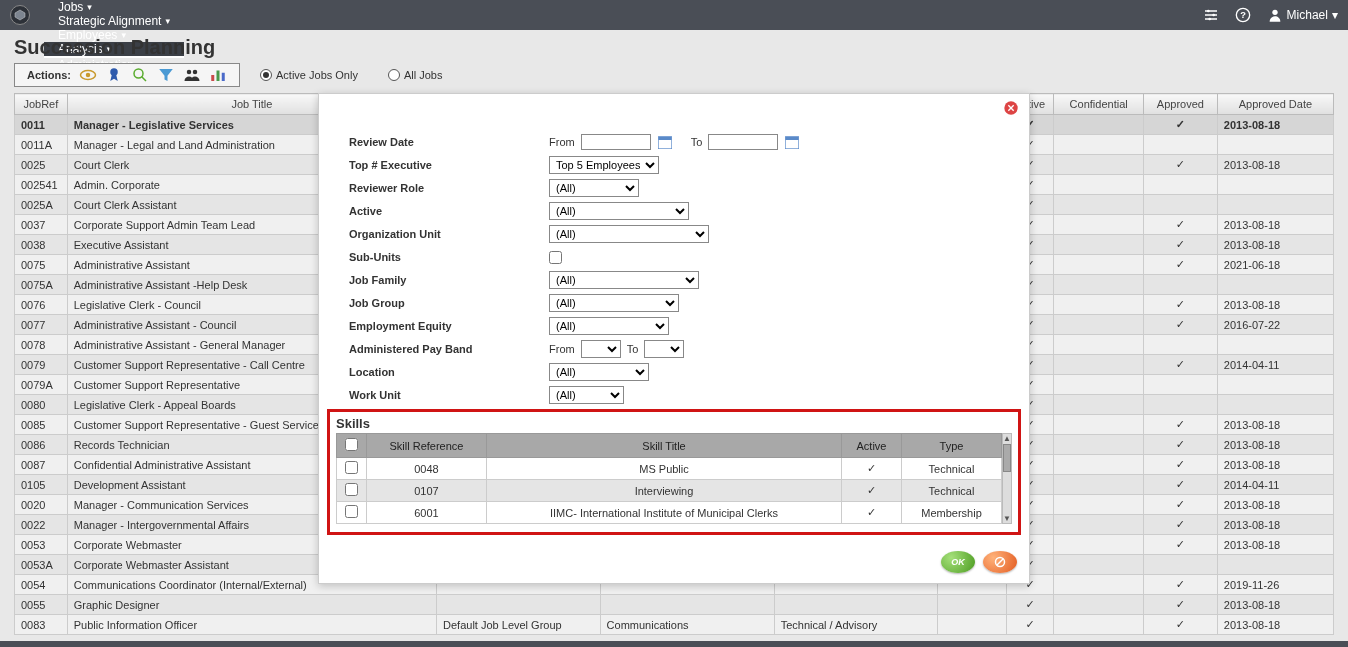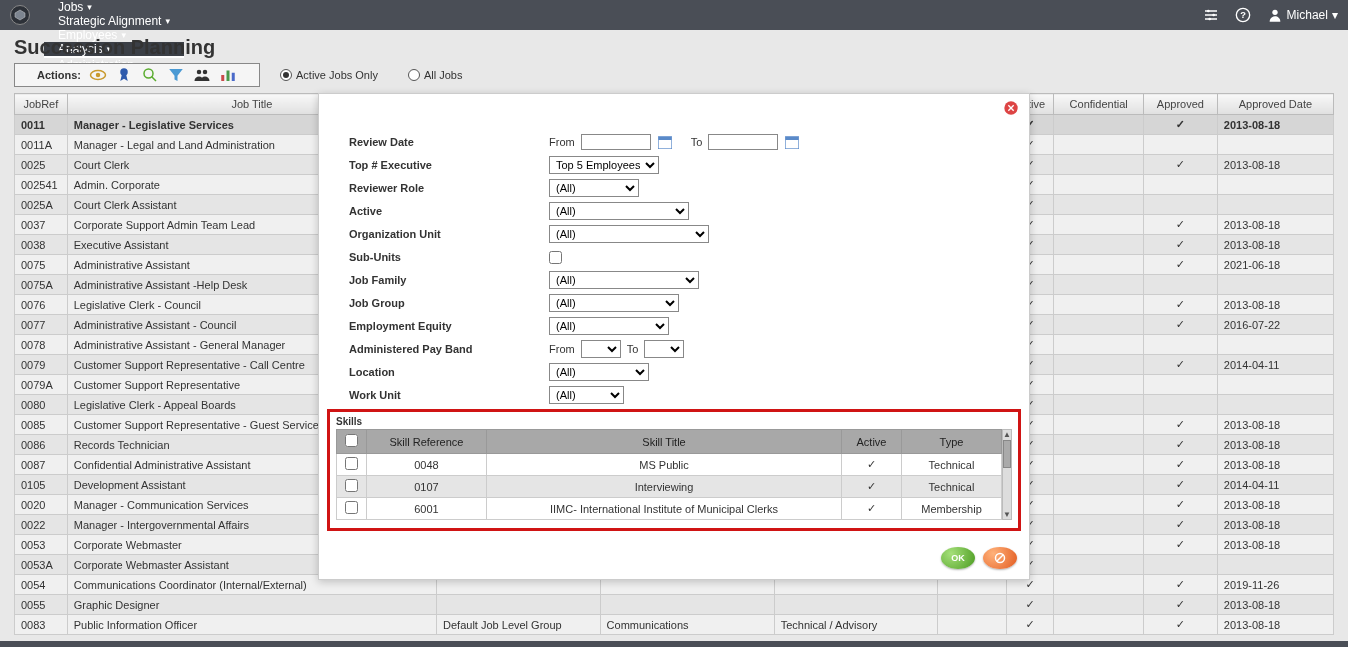--- a/index.html
+++ b/index.html
@@ -14,21 +14,21 @@
   .nav-item .chev { margin-left: 4px; font-size: 9px; }
   .topbar .spacer { flex: 1; }
   .topbar .right { display: flex; align-items: center; gap: 16px; }
   .topbar .right .icon { width:16px; height:16px; fill:#fff; cursor:pointer; }
   .topbar .user { display:flex; align-items:center; gap:4px; cursor:pointer; }
   
   .page { padding: 6px 14px; position: relative; }
   .page-title { font-size: 20px; font-weight: bold; color: #333; margin-bottom: 4px; }
   
   .toolbar-row { display: flex; align-items: center; gap: 20px; margin-bottom: 6px; }
-  .actions-box { border: 1px solid #888; background: #f5f5f5; padding: 2px 22px; display: flex; align-items: center; gap: 8px; }
+  .actions-box { border: 1px solid #888; background: #f5f5f5; padding: 2px 12px; display: flex; align-items: center; gap: 8px; }
   .actions-box .label { font-weight: bold; font-size: 11px; }
   .actions-box .ico { width:18px; height:18px; cursor:pointer; display:flex; align-items:center; justify-content:center; }
   
   .radio-group { display:flex; align-items:center; gap:30px; font-size:11px; }
   .radio-group label { display:flex; align-items:center; gap:4px; cursor:pointer; }
   .radio { width:12px; height:12px; border:1px solid #555; border-radius:50%; display:inline-flex; align-items:center; justify-content:center; background:#fff;}
   .radio.checked::after { content:""; width:6px; height:6px; background:#333; border-radius:50%; }
   
   table.jobs { width: 100%; border-collapse: collapse; background: #fff; table-layout: fixed; }
   table.jobs th { background: linear-gradient(#f8f8f8,#e0e0e0); border: 1px solid #bbb; padding: 4px 6px; font-weight: normal; color:#444; font-size:11px; text-align:center; white-space:nowrap; overflow:hidden; }
@@ -44,32 +44,32 @@
   .modal-close { margin-left:auto; width:16px; height:16px; cursor:pointer; }
   .modal-body { padding: 10px 30px 4px 30px; }
   .form-row { display:flex; align-items:center; margin-bottom: 3px; min-height:20px; }
   .form-row .lbl { width: 200px; font-weight:bold; font-size:11px; }
   .form-row .ctrl { display:flex; align-items:center; gap:6px; font-size:11px; }
   .form-row select, .form-row input[type=text] { font-size:11px; border:1px solid #888; padding:1px 2px; background:#fff;}
   .form-row .date-input { width:70px; }
   .cal-icon { width:16px; height:16px; display:inline-block; }
   
   .skills-box { border: 3px solid #d01414; margin: 4px -22px 6px -22px; padding: 4px 6px 8px 6px; }
-  .skills-label { font-weight:bold; font-size:10px; margin-bottom:2px; }
+  .skills-label { font-weight:bold; font-size:13px; margin-bottom:2px; }
   .skills-wrap { display:flex; }
   table.skills { width:100%; border-collapse:collapse; font-size:11px; }
   table.skills th { background:#a8a8a8; border:1px solid #999; padding:4px 6px; font-weight:normal; color:#222; text-align:center;}
   table.skills td { border:1px solid #ccc; padding:3px 6px; text-align:center; }
   table.skills tr:nth-child(even) td { background:#e5e5e5; }
   table.skills tr:nth-child(odd) td { background:#fff; }
   .skills-scroll { width:10px; background:#ddd; border:1px solid #bbb; display:flex; flex-direction:column; justify-content:space-between; align-items:center; font-size:8px; color:#555;}
   .skills-scroll .thumb { background:#aaa; width:8px; flex:0 0 28px; margin:1px 0; border:1px solid #888;}
   
   .modal-footer { display:flex; justify-content:flex-end; gap:8px; padding: 6px 12px 10px 12px; }
-  .btn-round { width:34px; height:22px; border-radius:50%; cursor:pointer; display:flex; align-items:center; justify-content:center; box-shadow: 0 1px 2px rgba(0,0,0,0.3);}
+  .btn-round { width:34px; height:22px; border-radius:50%; cursor:pointer; display:flex; align-items:center; justify-content:center; box-shadow: 0 1px 2px rgba(0,0,0,0.3); font-style: italic;}
   .btn-ok { background: radial-gradient(circle at 30% 30%, #a5e07a, #4a9a1f); color:#fff; font-size:9px; font-weight:bold;}
   .btn-cancel { background: radial-gradient(circle at 30% 30%, #ffb27a, #e25a1f); color:#fff; }
   .btn-cancel svg { width:12px;height:12px; }
   
   .footer-bar { background:#4a4e56; padding:6px 14px; display:flex; gap:2px; }
 </style>
 </head>
 <body>
 
 <div class="topbar">

